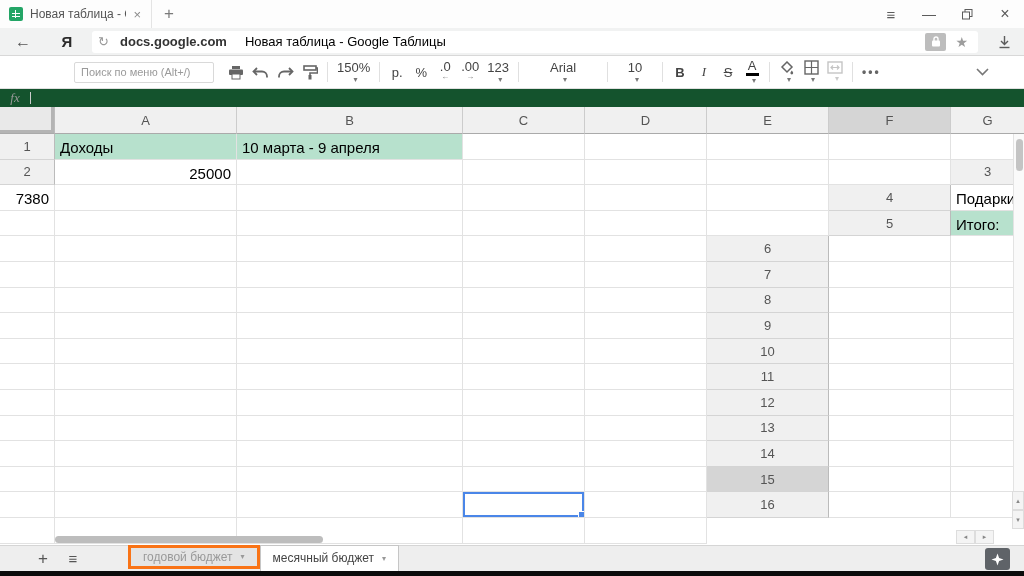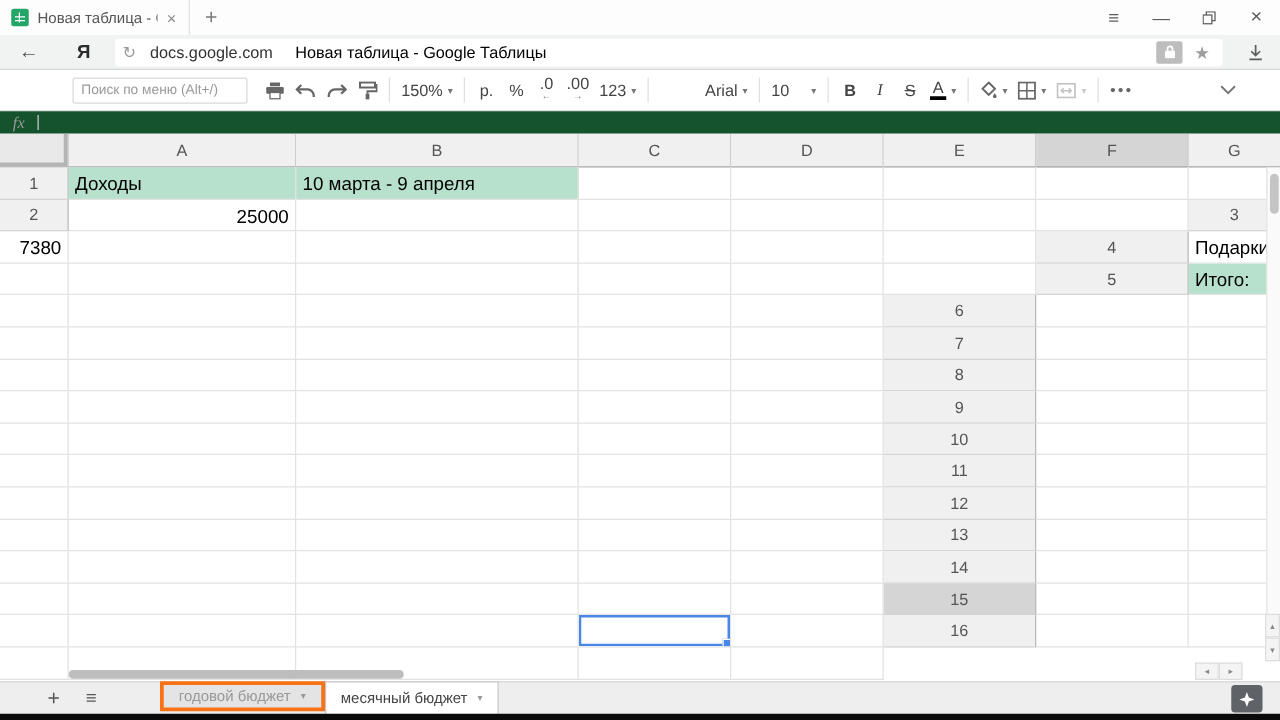--- a/index.html
+++ b/index.html
@@ -27,35 +27,35 @@
   #winctl .menu-glyph { font-size:15px; }
 
   
   #addrbar { top:28px; left:0; width:1024px; height:28px; background:#f1f2f2;
     border-bottom:1px solid #d8d8d8; display:flex; align-items:center; }
   .back-arrow { font-size:16px; color:#555; width:46px; text-align:center; }
   .ya-logo { font-size:15px; color:#2b2b2b; font-weight:bold; width:42px; text-align:center; }
   #addrfield { height:22px; flex:1 1 auto; margin:0 6px 0 4px; background:#fff; border-radius:3px;
     display:flex; align-items:center; padding:0 6px; }
   .refresh { width:22px; color:#9a9a9a; font-size:13px; }
-  .url { font-size:13px; color:#333; margin-right:18px; }
+  .url { font-size:13px; color:#333; margin-right:18px;font-weight:bold; }
   .page-title-addr { font-size:13px; color:#000000; flex:1 1 auto; white-space:nowrap; overflow:hidden; }
   .lock-badge { width:21px; height:18px; background:#bdbdbd; border-radius:2px;
     display:flex; align-items:center; justify-content:center; margin-right:9px; }
   .star { color:#9d9d9d; font-size:14px; margin-right:4px; }
   .dl-btn { width:40px; display:flex; align-items:center; justify-content:center; }
 
   
   #toolbar { top:56px; left:0; width:1024px; height:33px; background:#fff;
     border-bottom:1px solid #e0e0e0; display:flex; align-items:center; font-size:13px; color:#555; }
-  #menu-search { width:140px; height:21px; margin-left:58px; border:1px solid #d9d9d9; border-radius:2px;
+  #menu-search { width:140px; height:21px; margin-left:74px; border:1px solid #d9d9d9; border-radius:2px;
     font-size:11px; color:#444; padding:0 6px; font-family:"Liberation Sans",sans-serif; outline:none; }
   #menu-search::placeholder { color:#9a9a9a; }
   .tb-btn { display:flex; align-items:center; justify-content:center; height:24px; min-width:24px;
-    padding:0 4px; border-radius:2px; color:#555; }
+    padding:0 4px; border-radius:2px; color:#555;flex-direction:column; }
   .tb-btn svg { display:block; }
   .tb-sep { width:1px; height:20px; background:#e0e0e0; margin:0 5px; }
   .tb-label { font-size:13px; color:#444; }
   .dd-arrow { font-size:8px; color:#777; margin-left:4px; }
   .num-stack { display:flex; flex-direction:column; align-items:center; line-height:10px; }
   .num-stack .tiny { font-size:8px; color:#777; }
   .fmt { font-size:13px; color:#444; }
   .btn-bold { font-weight:bold; }
   .btn-italic { font-style:italic; font-family:"Liberation Serif",serif; }
   .btn-strike { text-decoration:line-through; }

